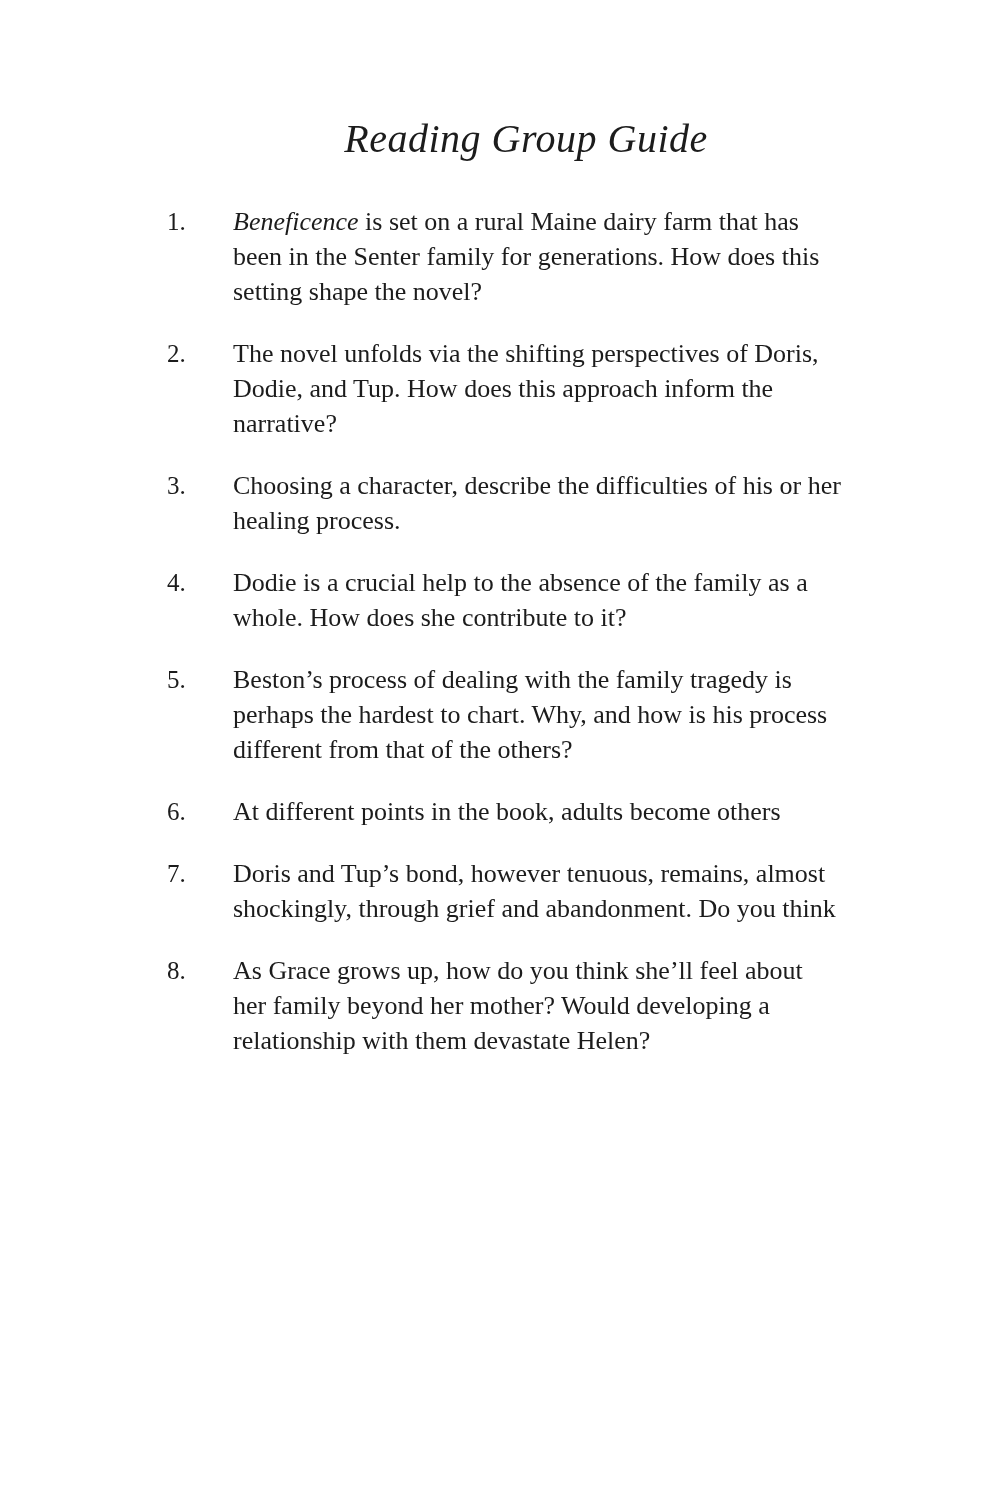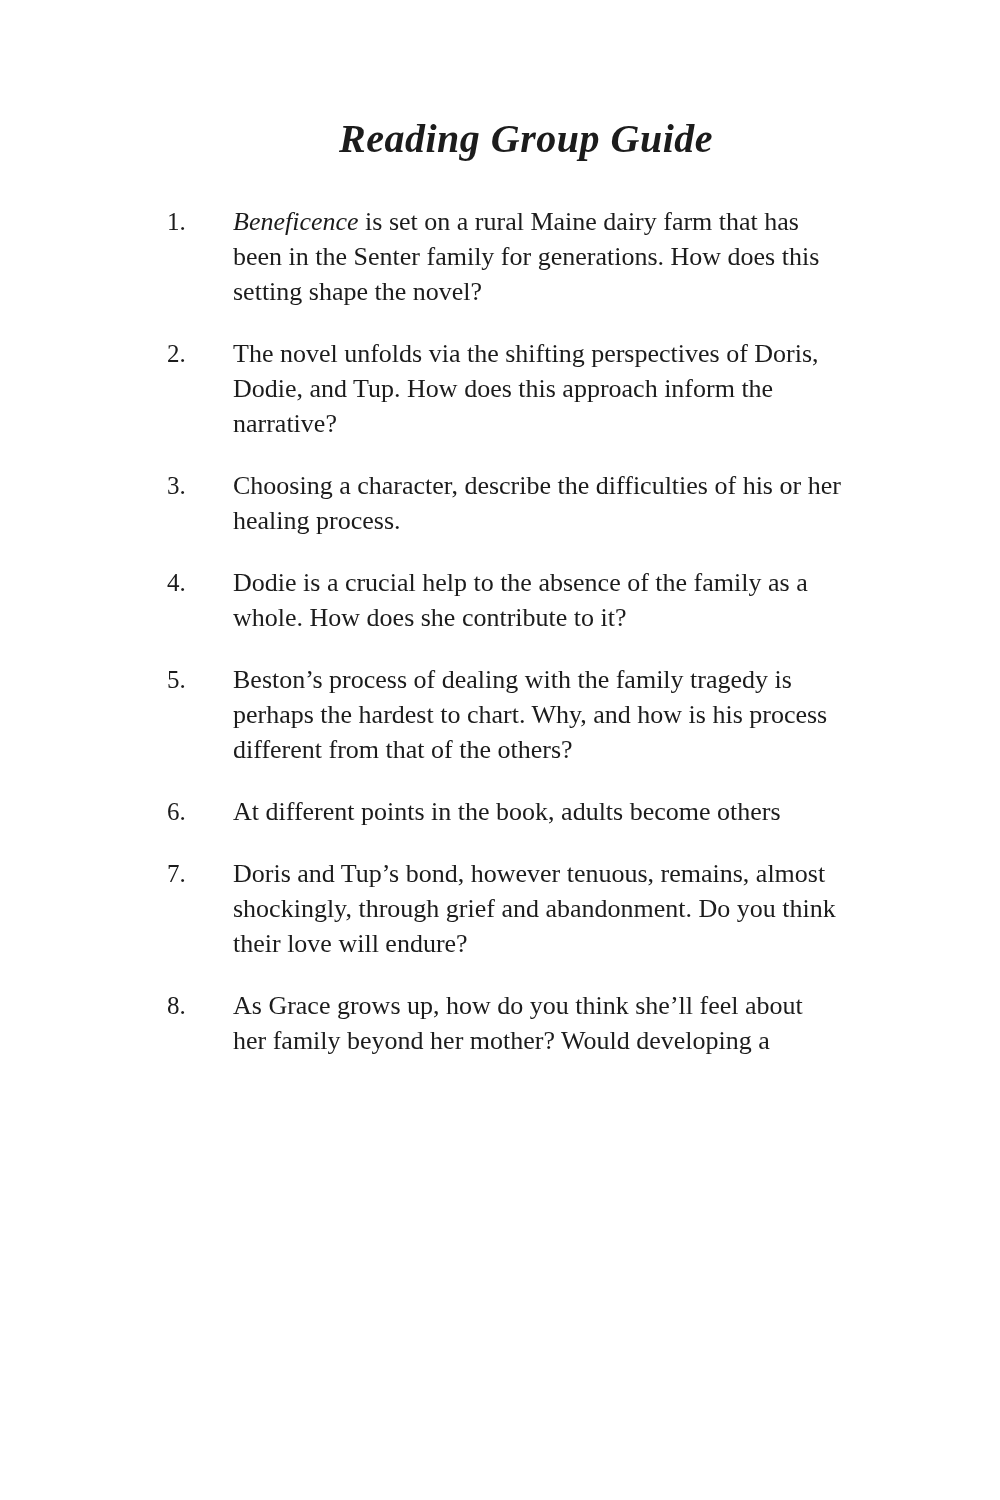--- a/index.html
+++ b/index.html
@@ -16,21 +16,21 @@
   }
   .page {
     box-sizing: border-box;
     width: 1000px;
     height: 1500px;
     padding: 116px 115px 0 167px;
     background: #ffffff;
   }
   .title {
     font-size: 40px;
-    font-weight: bold;
+    font-weight: normal;
     font-style: italic;
     text-align: center;
     margin: 0 0 42px 0;
     line-height: 1.15;
     letter-spacing: 0.5px;
   }
   .questions {
     font-size: 26px;
     line-height: 35px;
   }
@@ -103,24 +103,24 @@
         <span class="q-num">6.</span>
         <div class="q-text">
           <div class="q-line"><span>At different points in the book, adults become others</span></div>
         </div>
       </div>
       <div class="q">
         <span class="q-num">7.</span>
         <div class="q-text">
           <div class="q-line"><span>Doris and Tup’s bond, however tenuous, remains, almost</span></div>
           <div class="q-line"><span>shockingly, through grief and abandonment. Do you think</span></div>
-          <div class="q-line"><span>their love will endure?</span></div>
         </div>
       </div>
       <div class="q">
         <span class="q-num">8.</span>
         <div class="q-text">
           <div class="q-line"><span>As Grace grows up, how do you think she’ll feel about</span></div>
           <div class="q-line"><span>her family beyond her mother? Would developing a</span></div>
+          <div class="q-line"><span>relationship with them devastate Helen?</span></div>
         </div>
       </div>
     </div>
 </div>
 
 </body></html>

